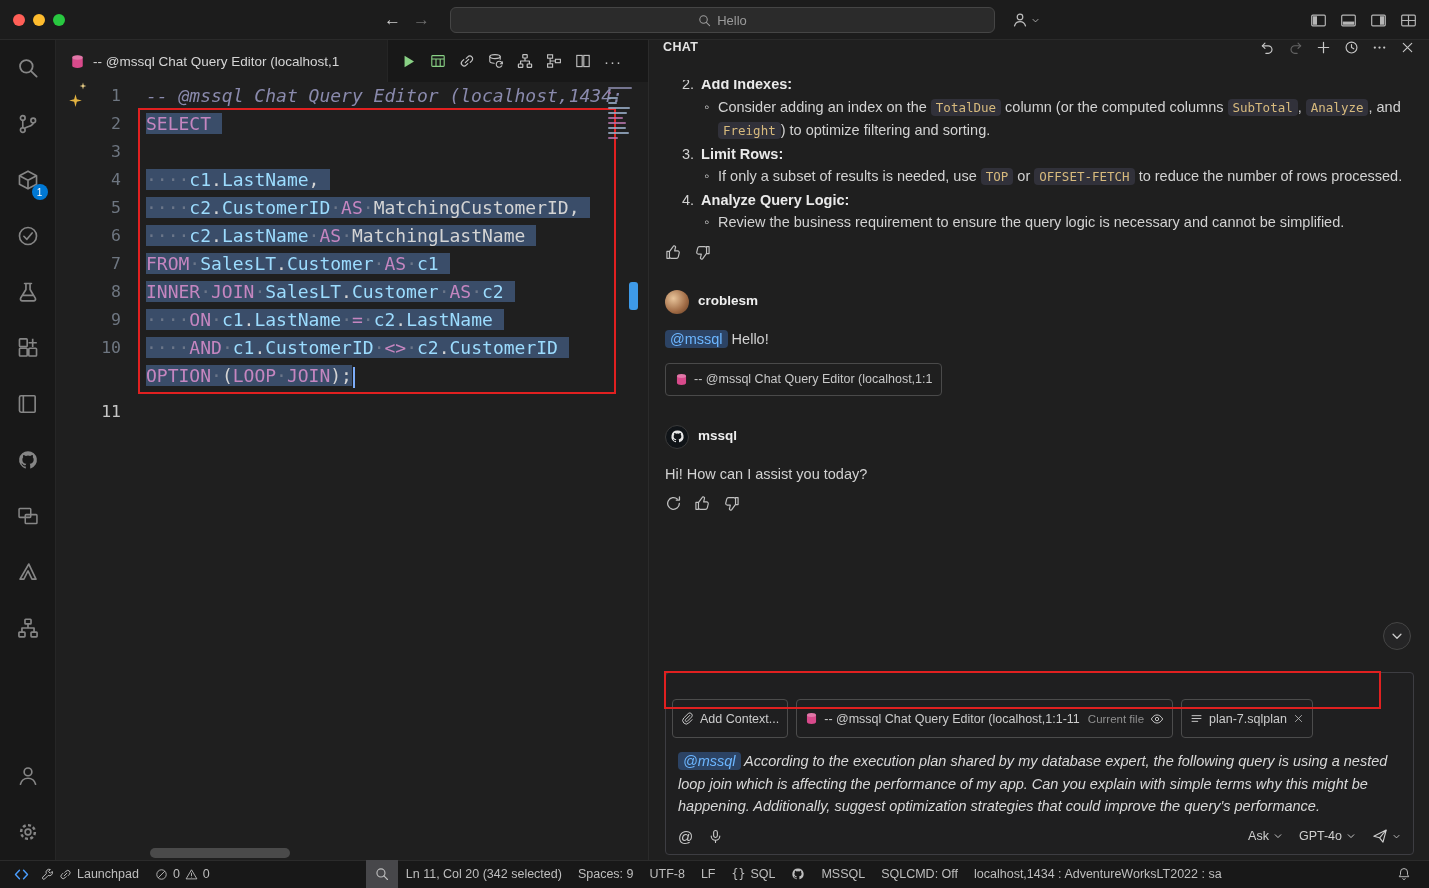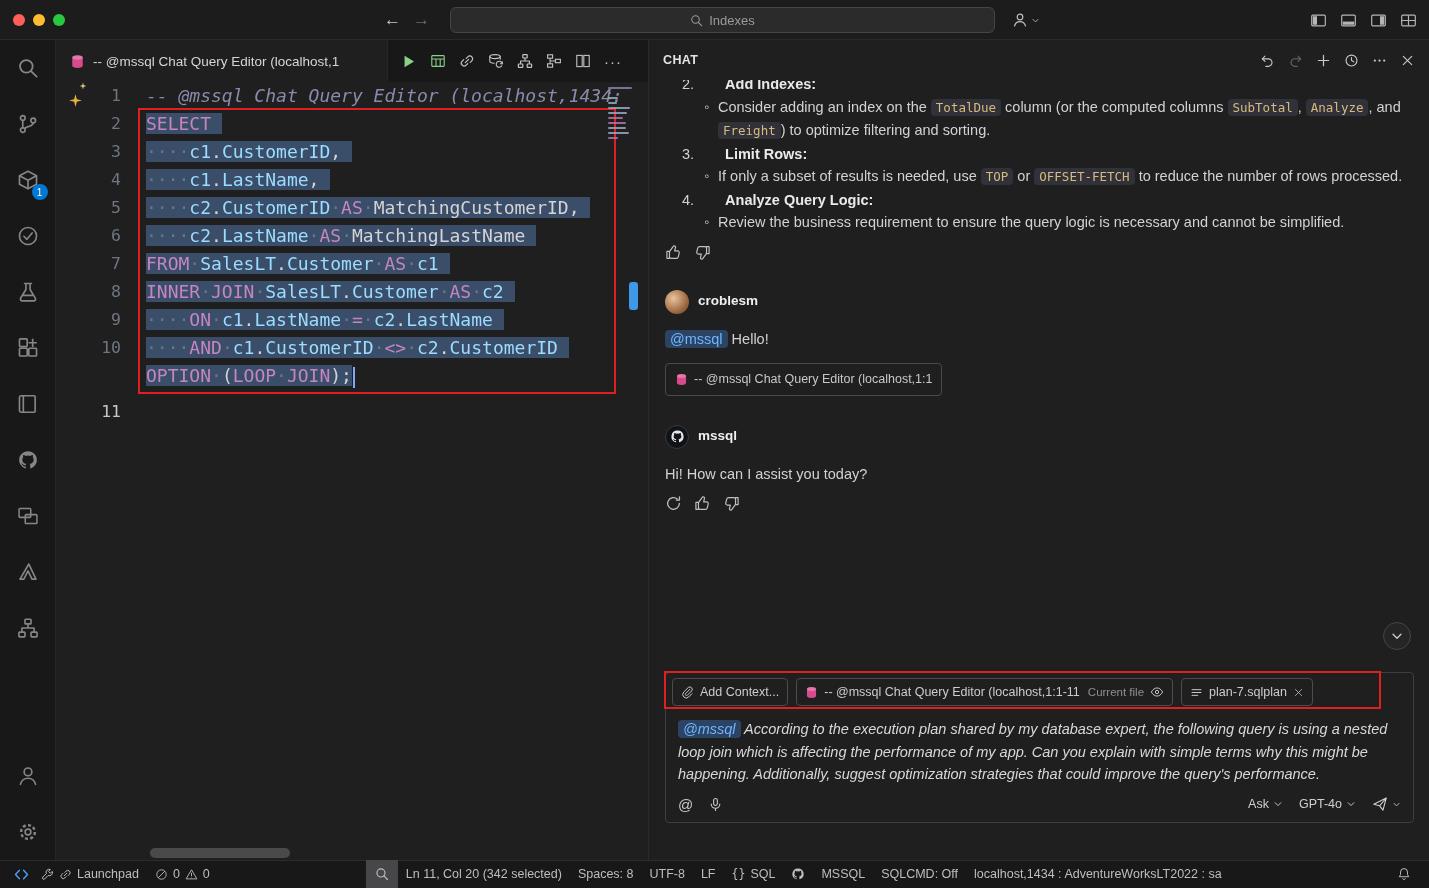--- a/index.html
+++ b/index.html
@@ -54,31 +54,31 @@
   .red-rect-code { position:absolute; left:82px; top:26px; width:478px; height:286px; border:2px solid var(--annotation-red,#e02020); pointer-events:none; }
   .sparkle { position:absolute; left:12px; top:3px; color:#e3b341; }
   .sparkle .small { position:absolute; left:11px; top:-3px; color:#f0d48a; }
   .minimap { position:absolute; right:14px; top:5px; width:26px; }
   .mmbar { height:2px; margin-bottom:3px; border-radius:1px; opacity:.85; }
   .vdeco { position:absolute; right:10px; top:200px; width:9px; height:28px; background:#3e9ae8; border-radius:3px; }
   .hscroll { position:absolute; left:94px; bottom:2px; width:140px; height:10px; background:#4a4a4a; border-radius:5px; }
 
   
   .chat-pane { flex:1; position:relative; background:#1f1f1f; border-left:1px solid #2b2b2b; }
-  .chat-header { height:40px; display:flex; align-items:center; padding:0 14px;gap:32px; }
+  .chat-header { height:40px; display:flex; align-items:flex-start; padding:0 14px;gap:32px; }
   .chat-title { font-size:12.5px; font-weight:bold; letter-spacing:.4px; color:#e3e3e3; }
   .chat-tools { margin-left:auto; display:flex; align-items:center; gap:13px; color:#c8c8c8; }
   .dim { opacity:.4; }
 
   .chat-body { position:absolute; top:40px; left:0; right:0; height:592px; overflow:hidden; padding:0 20px 0 16px;
     font-size:14.5px; line-height:22.5px; color:#d2d2d2; }
   .chat-ol { margin-top:-7px; }
   .onrow { padding-left:17px; }
   .onum { margin-right:7px; }
-  .otitle { font-weight:bold; color:#eaeaea;margin-left:24px; }
+  .otitle { font-weight:bold; color:#eaeaea; }
   .bul { position:relative; padding-left:53px; }
   .bul::before { content:"◦"; position:absolute; left:39px; color:#d2d2d2; }
   .cchip, .mention { border-radius:4px; padding:1px 5px; }
   .cchip { font-family:"DejaVu Sans Mono",monospace; font-size:12.5px; background:#31313a; color:var(--code-gold,#d7ba7d); }
   .mention { background:#2c4364; color:var(--link-blue,#6cb6ff); }
   .fb-row { display:flex; gap:12px; padding:10px 0 12px 0; color:#c0c0c0; }
   .msg { margin-top:16px; }
   .msg.assistant { margin-top:28px; }
   .msg-head { display:flex; align-items:center; gap:9px; height:26px; }
   .avatar { width:24px; height:24px; border-radius:50%; flex:none; }
@@ -89,22 +89,22 @@
   .attach-pill { display:inline-flex; align-items:center; gap:6px; border:1px solid #4a4a4a; border-radius:4px; padding:4px 9px;
     margin-top:13px; font-size:12.5px; color:#c8c8c8; }
   .attach-pill .ic { color:var(--mssql-pink,#d84a8b); }
   .scroll-down { position:absolute; right:18px; top:582px; width:28px; height:28px; border-radius:50%; background:#252526;
     border:1px solid #454545; color:#cccccc; display:flex; align-items:center; justify-content:center; }
 
   
   .chat-input { position:absolute; left:16px; right:15px; top:632px; background:#1f1f20; border:1px solid #3d3d42; border-radius:4px; }
   .ctx-row { position:relative; display:flex; gap:8px; align-items:center; padding:5px 6px; }
   .red-rect-input { position:absolute; left:-2px; top:-2px; width:717px; height:38px; border:2px solid var(--annotation-red,#e02020); pointer-events:none; z-index:5; }
-  .ctx-chip { display:inline-flex; align-items:center; gap:6px; border:1px solid #4c4c4c; border-radius:4px; padding:0 8px; height:28px;
-    font-size:12.5px; color:#cccccc; white-space:nowrap; }
+  .ctx-chip { display:inline-flex; align-items:center; gap:6px; border:1px solid #4c4c4c; border-radius:4px; padding:0 8px; height:39px;
+    font-size:12.5px; color:#cccccc; white-space:nowrap;margin-top:21px; }
   .ctx-chip .pink { color:var(--mssql-pink,#d84a8b); }
   .cur-file { color:#8f8f8f; font-size:11.5px; margin-left:2px; }
   .chip-x { color:#bdbdbd; }
   .input-text { padding:7px 12px 3px; font-size:14.5px; line-height:22.5px; color:#d8d8d8;font-style:italic; }
   .input-toolbar { display:flex; align-items:center; gap:15px; padding:7px 12px 9px; color:#c8c8c8; }
   .at-glyph { font-size:15px; }
   .it-right { margin-left:auto; display:flex; align-items:center; gap:16px; }
   .mode { display:flex; align-items:center; gap:4px; font-size:12.5px; color:#cfcfcf; }
 
   
@@ -311,21 +311,21 @@
       <span class="tl g"></span>
     </div>
     <div class="navarrows">
       <span class="arrow-back">←</span>
       <span class="arrow-fwd">→</span>
     </div>
     <div class="cmdcenter">
       <svg class="ic" width="13" height="13">
           <use href="#s-search"></use>
         </svg>
-      <span>Indexes</span>
+      <span>Hello</span>
     </div>
     <div class="tb-account">
       <svg class="ic" width="16" height="16">
           <use href="#s-person"></use>
         </svg>
       <svg class="ic" width="9" height="9">
           <use href="#s-chev"></use>
         </svg>
     </div>
     <div class="tb-layouts">
@@ -453,21 +453,20 @@
             <div class="row">
               <span class="ln">1</span>
               <span class="lc"><span><span class="cm">-- @mssql Chat Query Editor (localhost,1434:</span></span></span>
             </div>
             <div class="row">
               <span class="ln">2</span>
               <span class="lc"><span class="sel"><span class="kw">SELECT</span><span class="ws">&nbsp;</span></span></span>
             </div>
             <div class="row">
               <span class="ln">3</span>
-              <span class="lc"><span class="sel"><span class="ws">····</span><span class="id">c1</span><span class="pl">.</span><span class="id">CustomerID</span><span class="pl">,</span><span class="ws">&nbsp;</span></span></span>
             </div>
             <div class="row">
               <span class="ln">4</span>
               <span class="lc"><span class="sel"><span class="ws">····</span><span class="id">c1</span><span class="pl">.</span><span class="id">LastName</span><span class="pl">,</span><span class="ws">&nbsp;</span></span></span>
             </div>
             <div class="row">
               <span class="ln">5</span>
               <span class="lc"><span class="sel"><span class="ws">····</span><span class="id">c2</span><span class="pl">.</span><span class="id">CustomerID</span><span class="ws">·</span><span class="kw">AS</span><span class="ws">·</span><span class="pl">MatchingCustomerID,</span><span class="ws">&nbsp;</span></span></span>
             </div>
             <div class="row">
@@ -702,21 +701,21 @@
           <use href="#s-warn"></use>
         </svg>
       <span>0</span>
     </span>
     <span class="st zoom-box">
         <svg class="ic" width="14" height="14">
           <use href="#s-search"></use>
         </svg>
       </span>
     <span class="st">Ln 11, Col 20 (342 selected)</span>
-    <span class="st">Spaces: 8</span>
+    <span class="st">Spaces: 9</span>
     <span class="st">UTF-8</span>
     <span class="st">LF</span>
     <span class="st">
         <span class="mono">{}</span>
         <span>SQL</span>
       </span>
     <span class="st">
         <svg class="ic" width="14" height="14">
           <use href="#s-github"></use>
         </svg>

